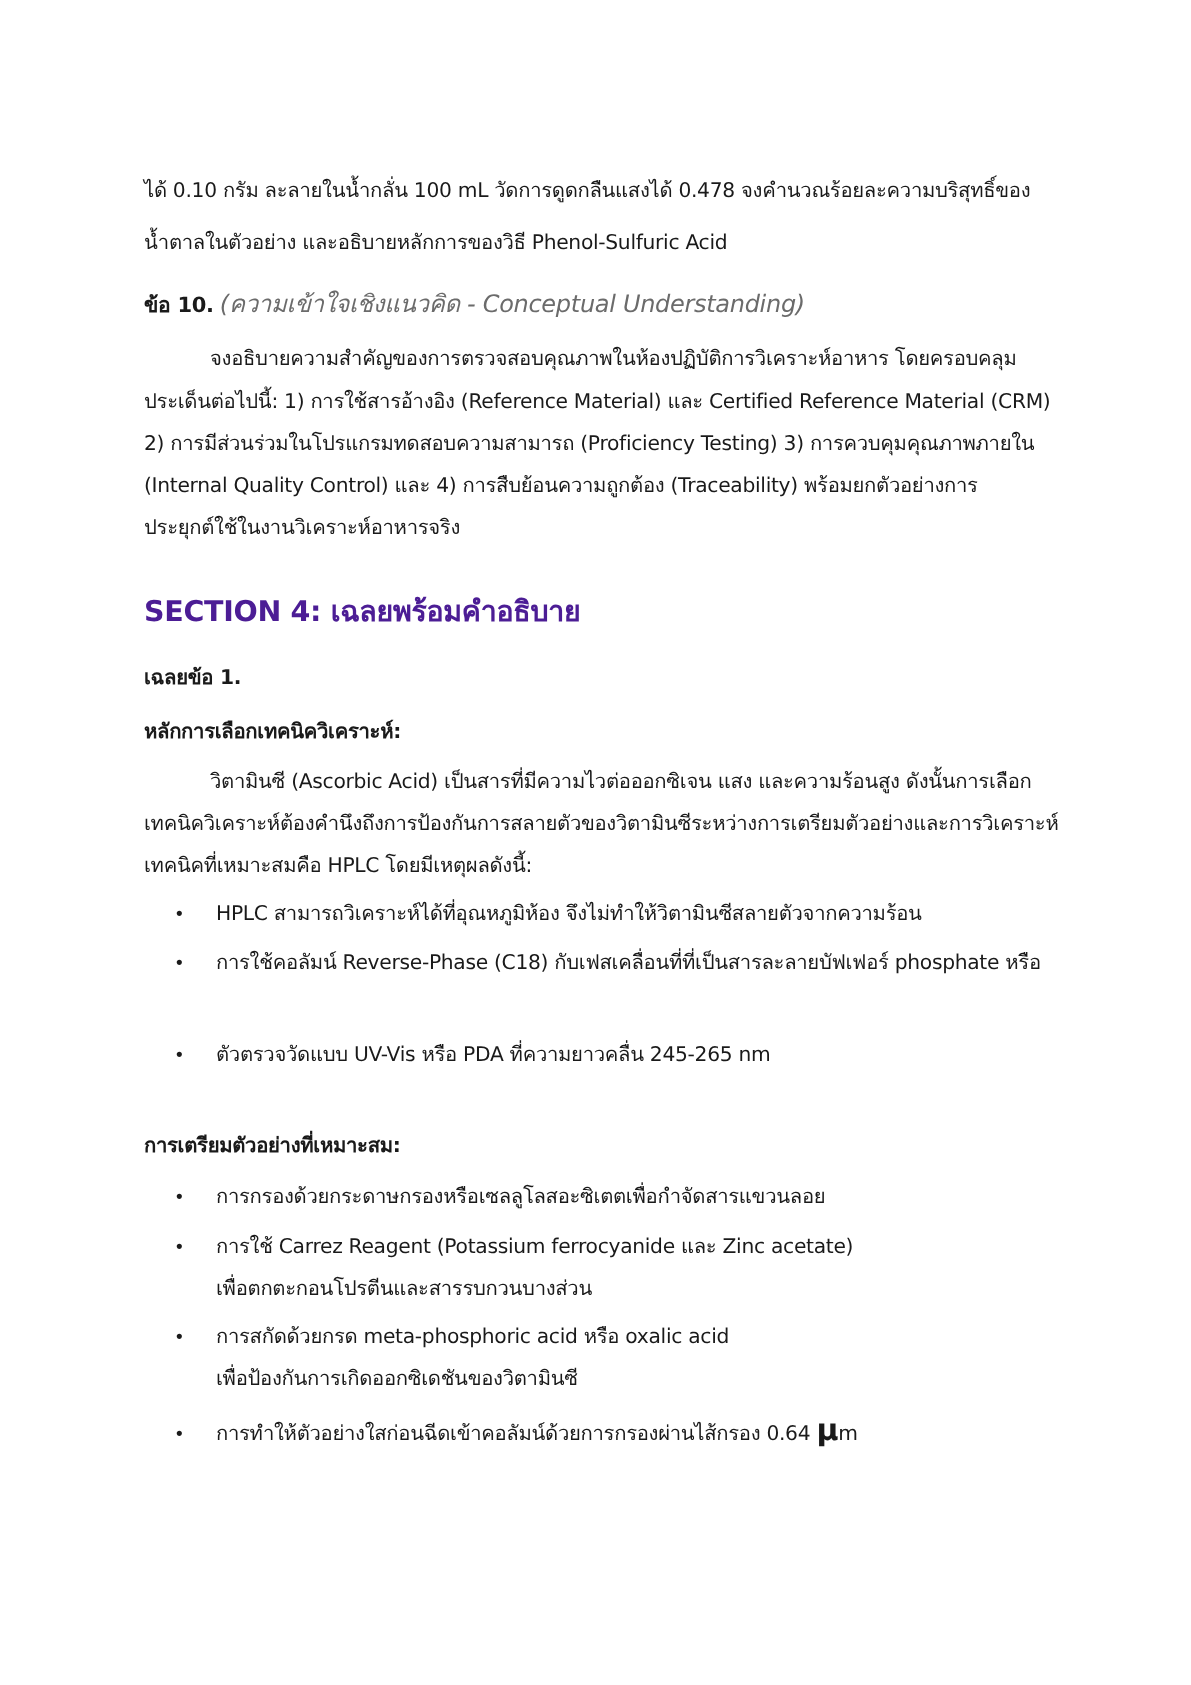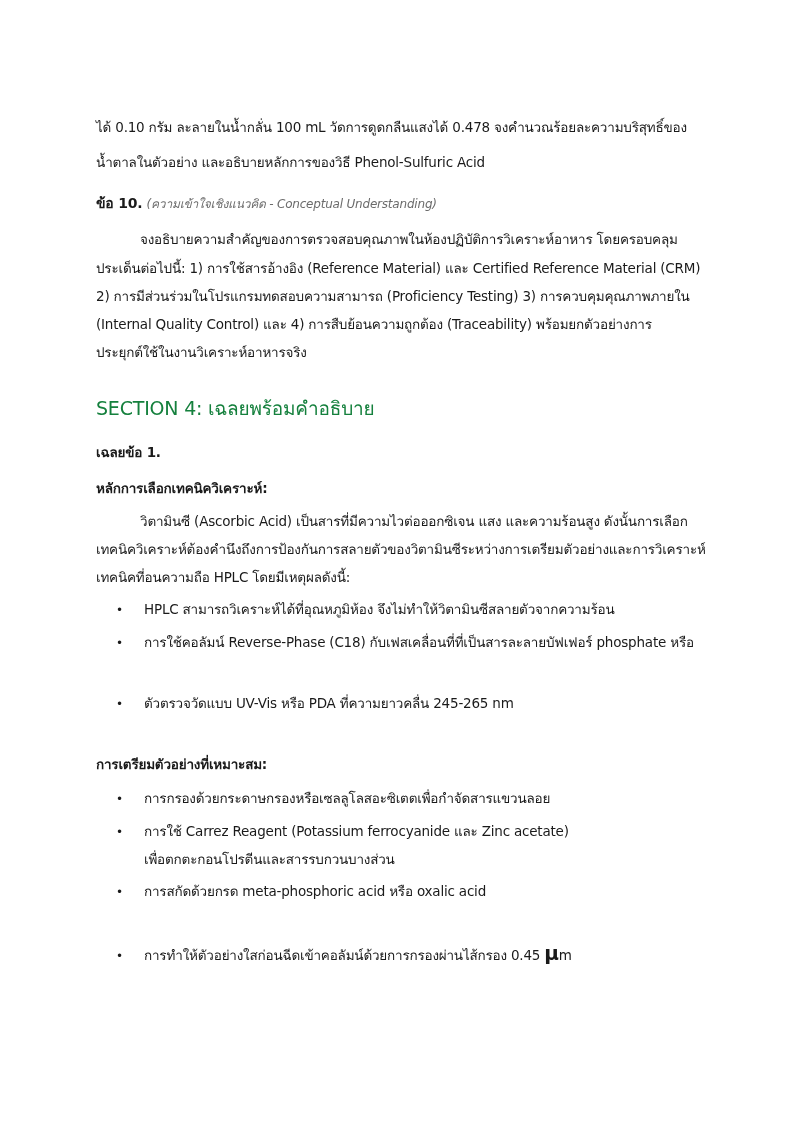--- a/index.html
+++ b/index.html
@@ -29,31 +29,32 @@
       white-space: nowrap;
       letter-spacing: -0.2px;
     }
     .indent { left: 140px; }
     .bold { font-weight: bold; }
     .q-title { font-weight: bold; font-size: 14px; }
     .q-sub {
       font-style: italic;
       font-weight: normal;
       color: #6b6b6b;
-      font-size: 12px;
+      font-size: 16px;
     }
     .section-heading {
       position: absolute;
       left: 96px;
       top: 396px;
       font-size: 19px;
       line-height: 24px;
       white-space: nowrap;
-      color: #15803d;
+      color: #4c1d95;
       letter-spacing: -0.2px;
+      font-weight: bold;
     }
     .bullet-row {
       position: absolute;
       left: 116px;
       font-size: 13.5px;
       line-height: 18px;
       white-space: nowrap;
       letter-spacing: -0.2px;
     }
     .bullet {
@@ -92,21 +93,21 @@
   <div class="line" style="top:315px">(Internal Quality Control) และ 4) การสืบย้อนความถูกต้อง (Traceability) พร้อมยกตัวอย่างการ</div>
   <div class="line" style="top:343px">ประยุกต์ใช้ในงานวิเคราะห์อาหารจริง</div>
 
   <div class="section-heading">SECTION 4: เฉลยพร้อมคำอธิบาย</div>
 
   <div class="line bold" style="top:443px">เฉลยข้อ 1.</div>
   <div class="line bold" style="top:479px">หลักการเลือกเทคนิควิเคราะห์:</div>
 
   <div class="line indent" style="top:512px">วิตามินซี (Ascorbic Acid) เป็นสารที่มีความไวต่อออกซิเจน แสง และความร้อนสูง ดังนั้นการเลือก</div>
   <div class="line" style="top:540px">เทคนิควิเคราะห์ต้องคำนึงถึงการป้องกันการสลายตัวของวิตามินซีระหว่างการเตรียมตัวอย่างและการวิเคราะห์</div>
-  <div class="line" style="top:568px">เทคนิคที่อนความถือ HPLC โดยมีเหตุผลดังนี้:</div>
+  <div class="line" style="top:568px">เทคนิคที่เหมาะสมคือ HPLC โดยมีเหตุผลดังนี้:</div>
 
   <div class="bullet-row" style="top:600px">
     <span class="bullet">•</span><span>HPLC สามารถวิเคราะห์ได้ที่อุณหภูมิห้อง จึงไม่ทำให้วิตามินซีสลายตัวจากความร้อน</span>
   </div>
   <div class="bullet-row" style="top:633px">
     <span class="bullet">•</span><span>การใช้คอลัมน์ Reverse-Phase (C18) กับเฟสเคลื่อนที่ที่เป็นสารละลายบัฟเฟอร์ phosphate หรือ</span>
   </div>
   <div class="bullet-row" style="top:694px">
     <span class="bullet">•</span><span>ตัวตรวจวัดแบบ UV-Vis หรือ PDA ที่ความยาวคลื่น 245-265 nm</span>
   </div>
@@ -116,17 +117,18 @@
   <div class="bullet-row" style="top:789px">
     <span class="bullet">•</span><span>การกรองด้วยกระดาษกรองหรือเซลลูโลสอะซิเตตเพื่อกำจัดสารแขวนลอย</span>
   </div>
   <div class="bullet-row" style="top:822px">
     <span class="bullet">•</span><span>การใช้ Carrez Reagent (Potassium ferrocyanide และ Zinc acetate)</span>
   </div>
   <div class="cont" style="top:850px">เพื่อตกตะกอนโปรตีนและสารรบกวนบางส่วน</div>
   <div class="bullet-row" style="top:882px">
     <span class="bullet">•</span><span>การสกัดด้วยกรด meta-phosphoric acid หรือ oxalic acid</span>
   </div>
+  <div class="cont" style="top:910px">เพื่อป้องกันการเกิดออกซิเดชันของวิตามินซี</div>
   <div class="bullet-row" style="top:944px">
-    <span class="bullet">•</span><span>การทำให้ตัวอย่างใสก่อนฉีดเข้าคอลัมน์ด้วยการกรองผ่านไส้กรอง 0.45 </span><span class="mu">μ</span><span>m</span>
+    <span class="bullet">•</span><span>การทำให้ตัวอย่างใสก่อนฉีดเข้าคอลัมน์ด้วยการกรองผ่านไส้กรอง 0.64 </span><span class="mu">μ</span><span>m</span>
   </div>
 
 </div>
 
 </body></html>

